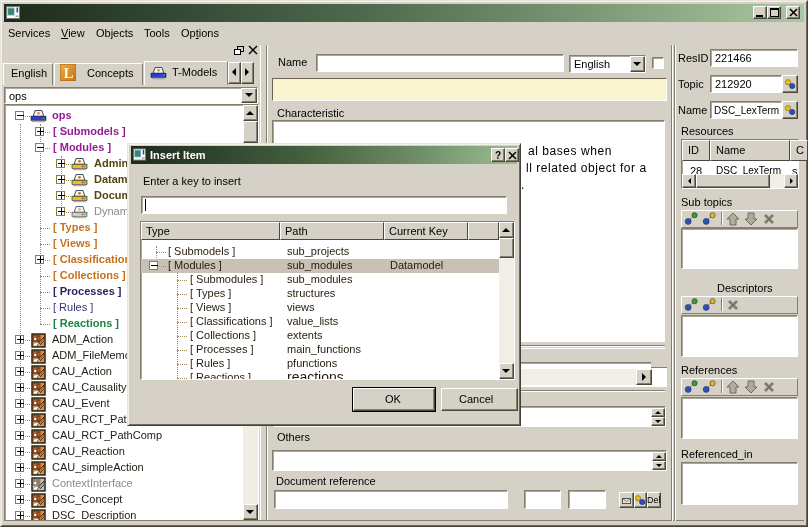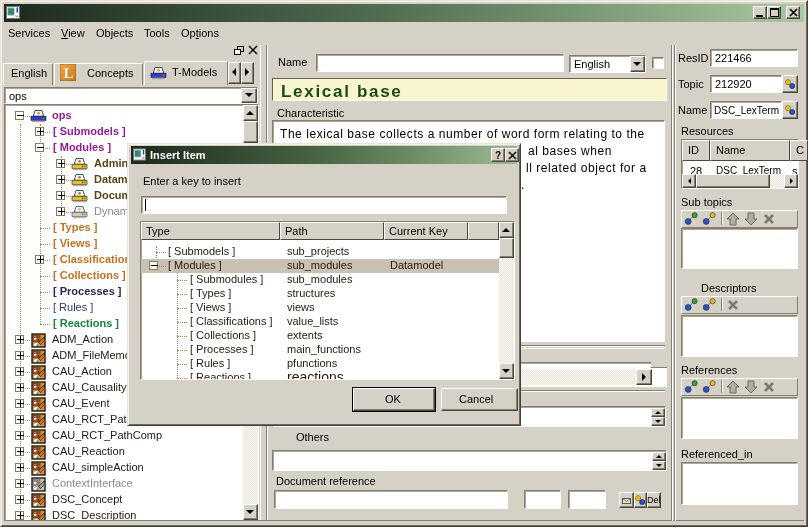--- a/index.html
+++ b/index.html
@@ -420,41 +420,39 @@
 <div style="position:absolute;left:266px;top:45px;width:1px;height:476px;background:#857f70;"></div>
 <div style="position:absolute;left:267px;top:45px;width:1px;height:476px;background:#ffffff;"></div>
 <div style="position:absolute;left:278px;top:56px;font-size:11px;line-height:13px;font-weight:normal;color:#000;white-space:nowrap;">Name</div>
 <div style="position:absolute;left:316px;top:54px;width:248px;height:18px;background:#fff;border:1px solid;border-color:#857f70 #ffffff #ffffff #857f70;box-shadow:inset 1px 1px 0 #aba698;"></div>
 <div style="position:absolute;left:569px;top:55px;width:77px;height:18px;background:#fff;border:1px solid;border-color:#857f70 #ffffff #ffffff #857f70;box-shadow:inset 1px 1px 0 #aba698;"></div>
 <div style="position:absolute;left:574px;top:58px;font-size:11px;line-height:13px;font-weight:normal;color:#000;white-space:nowrap;">English</div>
 <div style="position:absolute;left:630px;top:56px;width:15px;height:16px;background:#d6d1c6;border:1px solid;border-color:#ffffff #4a473d #4a473d #ffffff;box-shadow:inset -1px -1px 0 #857f70;"></div>
 <div style="position:absolute;left:633px;top:62px;width:0;height:0;border-left:4px solid transparent;border-right:4px solid transparent;border-top:4px solid #000;"></div>
 <div style="position:absolute;left:652px;top:57px;width:12px;height:12px;background:#fff;border:1px solid;border-color:#857f70 #ffffff #ffffff #857f70;box-shadow:inset 1px 1px 0 #aba698;"></div>
 <div style="position:absolute;left:272px;top:78px;width:395px;height:23px;background:#f8f5cf;border:1px solid;border-color:#6e6150 #ffffff #ffffff #6e6150;"></div>
-<div style="position:absolute;left:281px;top:82px;font-size:17px;line-height:19px;font-weight:bold;color:#1a4a1a;white-space:nowrap;letter-spacing:1.7px;">Lexical base</div>
 <div style="position:absolute;left:277px;top:107px;font-size:11px;line-height:13px;font-weight:normal;color:#000;white-space:nowrap;">Characteristic</div>
 <div style="position:absolute;left:272px;top:120px;width:393px;height:222px;background:#fff;border:1px solid;border-color:#857f70 #ffffff #ffffff #857f70;box-shadow:inset 1px 1px 0 #aba698;"></div>
-<div style="position:absolute;left:280px;top:127px;font-size:12px;line-height:14px;font-weight:normal;color:#000;white-space:nowrap;letter-spacing:0.55px;">The lexical base collects a number of word form relating to the</div>
 <div style="position:absolute;left:528px;top:144px;font-size:12px;line-height:14px;font-weight:normal;color:#000;white-space:nowrap;letter-spacing:0.55px;">al bases when</div>
 <div style="position:absolute;left:526px;top:161px;font-size:12px;line-height:14px;font-weight:normal;color:#000;white-space:nowrap;letter-spacing:0.55px;">ll related object for a</div>
 <div style="position:absolute;left:521px;top:178px;font-size:12px;line-height:14px;font-weight:normal;color:#000;white-space:nowrap;">.</div>
 <div style="position:absolute;left:272px;top:345px;width:393px;height:2px;border-top:1px solid #857f70;border-bottom:1px solid #ffffff;"></div>
 <div style="position:absolute;left:272px;top:348px;width:393px;height:1px;background:#ffffff;"></div>
 <div style="position:absolute;left:272px;top:362px;width:395px;height:25px;background:#fff;border:1px solid;border-color:#857f70 #ffffff #ffffff #857f70;box-shadow:inset 1px 1px 0 #aba698;"></div>
 <div style="position:absolute;left:274px;top:369px;width:362px;height:16px;background:#ece8df;background-image:repeating-conic-gradient(#f8f5ee 0% 25%, #ece8df 0% 50%);background-size:2px 2px;"></div>
 <div style="position:absolute;left:636px;top:369px;width:16px;height:16px;background:#d6d1c6;border:1px solid;border-color:#ffffff #4a473d #4a473d #ffffff;box-shadow:inset -1px -1px 0 #857f70;"></div>
 <div style="position:absolute;left:642px;top:373px;width:0;height:0;border-top:4px solid transparent;border-bottom:4px solid transparent;border-left:4px solid #000;"></div>
 <div style="position:absolute;left:651px;top:362px;width:16px;height:6px;background:#d6d1c6;border-bottom:1px solid #857f70;"></div>
 <div style="position:absolute;left:272px;top:390px;width:393px;height:2px;border-top:1px solid #857f70;border-bottom:1px solid #ffffff;"></div>
 <div style="position:absolute;left:272px;top:406px;width:394px;height:21px;background:#fff;border:1px solid;border-color:#857f70 #ffffff #ffffff #857f70;box-shadow:inset 1px 1px 0 #aba698;"></div>
 <div style="position:absolute;left:651px;top:408px;width:14px;height:9px;background:#d6d1c6;border:1px solid;border-color:#ffffff #4a473d #4a473d #ffffff;box-shadow:inset -1px -1px 0 #857f70;"></div>
 <div style="position:absolute;left:655px;top:411px;width:0;height:0;border-left:3px solid transparent;border-right:3px solid transparent;border-bottom:3px solid #000;"></div>
 <div style="position:absolute;left:651px;top:417px;width:14px;height:9px;background:#d6d1c6;border:1px solid;border-color:#ffffff #4a473d #4a473d #ffffff;box-shadow:inset -1px -1px 0 #857f70;"></div>
 <div style="position:absolute;left:655px;top:420px;width:0;height:0;border-left:3px solid transparent;border-right:3px solid transparent;border-top:3px solid #000;"></div>
-<div style="position:absolute;left:277px;top:431px;font-size:11px;line-height:13px;font-weight:normal;color:#000;white-space:nowrap;margin-left:19px;">Others</div>
+<div style="position:absolute;left:277px;top:431px;font-size:11px;line-height:13px;font-weight:normal;color:#000;white-space:nowrap;">Others</div>
 <div style="position:absolute;left:272px;top:450px;width:395px;height:21px;background:#fff;border:1px solid;border-color:#857f70 #ffffff #ffffff #857f70;box-shadow:inset 1px 1px 0 #aba698;"></div>
 <div style="position:absolute;left:652px;top:452px;width:14px;height:9px;background:#d6d1c6;border:1px solid;border-color:#ffffff #4a473d #4a473d #ffffff;box-shadow:inset -1px -1px 0 #857f70;"></div>
 <div style="position:absolute;left:656px;top:455px;width:0;height:0;border-left:3px solid transparent;border-right:3px solid transparent;border-bottom:3px solid #000;"></div>
 <div style="position:absolute;left:652px;top:461px;width:14px;height:9px;background:#d6d1c6;border:1px solid;border-color:#ffffff #4a473d #4a473d #ffffff;box-shadow:inset -1px -1px 0 #857f70;"></div>
 <div style="position:absolute;left:656px;top:464px;width:0;height:0;border-left:3px solid transparent;border-right:3px solid transparent;border-top:3px solid #000;"></div>
 <div style="position:absolute;left:276px;top:475px;font-size:11px;line-height:13px;font-weight:normal;color:#000;white-space:nowrap;">Document reference</div>
 <div style="position:absolute;left:274px;top:490px;width:234px;height:19px;background:#fff;border:1px solid;border-color:#857f70 #ffffff #ffffff #857f70;box-shadow:inset 1px 1px 0 #aba698;"></div>
 <div style="position:absolute;left:524px;top:490px;width:37px;height:19px;background:#fff;border:1px solid;border-color:#857f70 #ffffff #ffffff #857f70;box-shadow:inset 1px 1px 0 #aba698;"></div>
 <div style="position:absolute;left:568px;top:490px;width:38px;height:19px;background:#fff;border:1px solid;border-color:#857f70 #ffffff #ffffff #857f70;box-shadow:inset 1px 1px 0 #aba698;"></div>
 <div style="position:absolute;left:619px;top:492px;width:15px;height:16px;background:#d6d1c6;border:1px solid;border-color:#ffffff #4a473d #4a473d #ffffff;box-shadow:inset -1px -1px 0 #857f70;"></div>
@@ -547,21 +545,21 @@
         <polygon points="7,13 13,7 10,7 10,1 4,1 4,7 1,7" fill="#b2ac9e" stroke="#6e6a5e" stroke-width="1"></polygon>
       </svg>
     </div>
     <div style="position:absolute;left:762px;top:212px;width:14px;height:14px;">
       <svg width="14" height="14" viewBox="0 0 14 14">
         <path d="M3,3 L11,11 M11,3 L3,11" stroke="#8d8778" stroke-width="3"></path>
         <path d="M3,3 L11,11 M11,3 L3,11" stroke="#6e6a5e" stroke-width="1"></path>
       </svg>
     </div>
 <div style="position:absolute;left:681px;top:228px;width:117px;height:41px;background:#fff;border:1px solid;border-color:#857f70 #ffffff #ffffff #857f70;box-shadow:inset 1px 1px 0 #aba698;"></div>
-<div style="position:absolute;left:665px;top:282px;font-size:11px;line-height:13px;font-weight:normal;color:#000;white-space:nowrap;padding-left:36px;">Descriptors</div>
+<div style="position:absolute;left:681px;top:282px;font-size:11px;line-height:13px;font-weight:normal;color:#000;white-space:nowrap;padding-left:36px;">Descriptors</div>
 <div style="position:absolute;left:681px;top:296px;width:117px;height:18px;background:#d6d1c6;border:1px solid;border-color:#ffffff #857f70 #857f70 #ffffff;"></div>
     <div style="position:absolute;left:684px;top:297px;width:15px;height:15px;">
       <svg width="15" height="15" viewBox="0 0 15 15">
         <line x1="4.5" y1="10" x2="10" y2="4.5" stroke="#777" stroke-width="1"></line>
         <circle cx="4.2" cy="10.4" r="3" fill="#2a50c8" stroke="#333" stroke-width="0.6"></circle>
         <circle cx="10.6" cy="4.2" r="2.6" fill="#30a030" stroke="#333" stroke-width="0.6"></circle>
       </svg>
     </div>
     <div style="position:absolute;left:702px;top:297px;width:15px;height:15px;">
       <svg width="15" height="15" viewBox="0 0 15 15">

